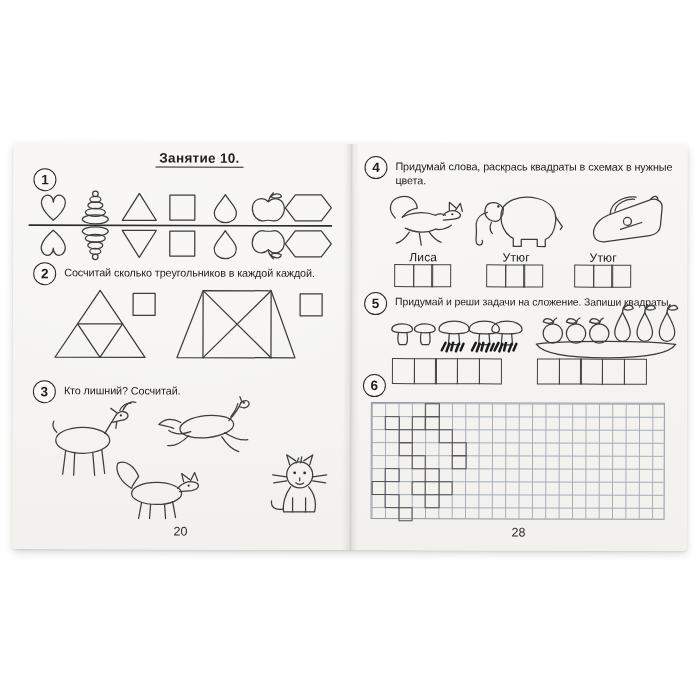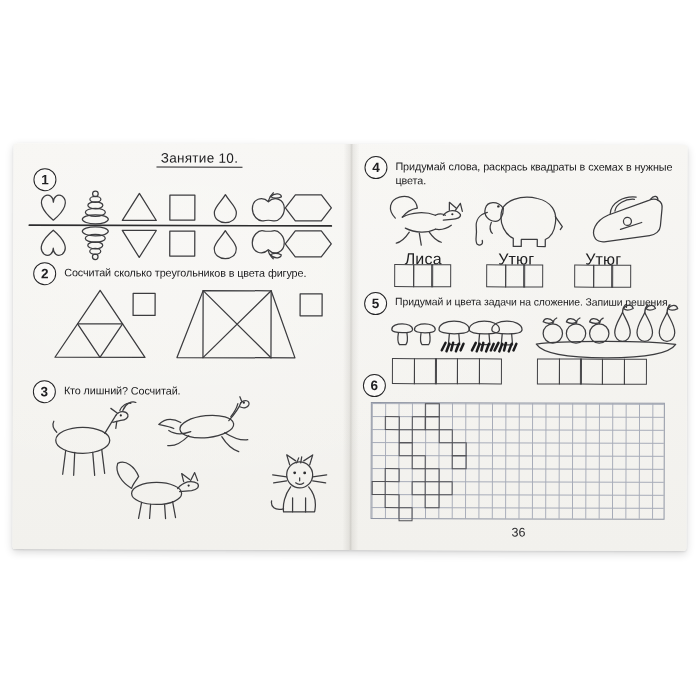--- a/index.html
+++ b/index.html
@@ -15,37 +15,37 @@
   }
   .gutter{
     position:absolute;left:330px;top:0;width:16px;height:100%;
     background:linear-gradient(to right, rgba(0,0,0,0), rgba(90,85,75,.10) 40%, rgba(90,85,75,.20) 50%, rgba(90,85,75,.09) 62%, rgba(0,0,0,0));
   }
   .page{position:absolute;top:0;height:406px;width:336px;}
   .pageL{left:0;}
   .pageR{left:338px;}
   .lesson-title{position:absolute;top:5px;left:36px;right:0;text-align:center;}
   .lesson-title span{
-    display:inline-block;font-weight:normal;font-size:13.5px;
+    display:inline-block;font-weight:bold;font-size:13.5px;
     border-bottom:1.6px solid #232325;padding:0 4px 1px 4px;letter-spacing:.3px;
   }
   .task{position:absolute;display:flex;align-items:flex-start;}
   .badge{
     width:21px;height:21px;border:1.7px solid #232325;border-radius:50%;
     background:#fbfaf8;font-weight:bold;font-size:13.5px;line-height:21px;
     text-align:center;flex:0 0 auto;box-sizing:content-box;
   }
   .task-text{font-size:10.8px;line-height:1.3;padding-top:3px;margin-left:8px;letter-spacing:-.1px;}
   svg{position:absolute;overflow:visible;}
   svg *{vector-effect:non-scaling-stroke;}
   .ink{stroke:#3c3c3f;stroke-width:1.25;fill:none;stroke-linecap:round;stroke-linejoin:round;}
   .ink-thick{stroke:#2c2c2e;stroke-width:1.7;fill:none;stroke-linecap:round;}
   .grass{stroke:#1c1c1e;stroke-width:2.5;fill:none;stroke-linecap:round;}
   .dot{fill:#2c2c2e;stroke:none;}
-  .word{position:absolute;top:106px;transform:translateX(-50%);font-size:16px;letter-spacing:.2px;}
+  .word{position:absolute;top:106px;transform:translateX(-50%);font-size:12px;letter-spacing:.2px;}
   .scheme{position:absolute;top:120px;display:flex;}
   .cellrow{position:absolute;display:flex;}
   .cell{width:20px;height:23px;border:1.3px solid #414144;margin-left:-1.3px;box-sizing:border-box;}
   .cell:first-child{margin-left:0;}
   .acell{width:23px;height:26px;border:1.3px solid #414144;margin-left:-1.3px;box-sizing:border-box;}
   .acell:first-child{margin-left:0;}
   .pagenum{position:absolute;top:381px;left:0;width:336px;text-align:center;font-size:12.5px;color:#2a2a2c;}
   .grid{
     position:absolute;left:20px;top:258px;width:294px;height:117px;
     border:1px solid #8f95a3;box-sizing:border-box;
@@ -128,21 +128,21 @@
         <path d="M0,-7 C1,-11 3,-13 5,-15"></path>
           <path d="M2,-11 C7,-16 13,-14 13,-11 C9,-9 5,-9.5 2,-11 Z"></path>
       </g>
       <g class="ink" transform="translate(279,54)">
         <path d="M-23,0 L-13,-13 L13,-13 L23,0 L13,13 L-13,13 Z"></path>
       </g>
     </svg>
 
     <div class="task" style="left:20px;top:119px;width:300px;">
       <div class="badge">2</div>
-      <div class="task-text">Сосчитай сколько треугольников в цвета фигуре.</div>
+      <div class="task-text">Сосчитай сколько треугольников в каждой каждой.</div>
     </div>
 
     <svg style="left:20px;top:141px;" width="300" height="81" viewBox="0 0 300 81">
       <g class="ink">
         <path d="M67,6 L22,73 L112,73 Z"></path>
         <path d="M44.5,39.5 L89.5,39.5"></path>
           <path d="M44.5,39.5 L67,73"></path>
           <path d="M89.5,39.5 L67,73"></path>
       </g>
       <rect class="ink" x="100" y="9" width="22" height="22"></rect>
@@ -216,20 +216,21 @@
           <path d="M288,84 L301,86"></path>
         <path d="M266,90 C260,98 258,108 259,115 L290,115 C292,106 290,97 284,90"></path>
         <path d="M268,101 L268,115"></path>
           <path d="M281,101 L281,115"></path>
         <path d="M259,112 C250,114 246,110 247,104"></path>
         <path d="M272,66 L274,61"></path>
           <path d="M276,66 L277,60"></path>
       </g>
     </svg>
 
+    <div class="pagenum">20</div>
   </div>
 
   <div class="page pageR">
 
     <div class="task" style="left:13px;top:12px;width:310px;">
       <div class="badge">4</div>
       <div class="task-text" style="width:285px;">Придумай слова, раскрась квадраты в схемах в нужные цвета.</div>
     </div>
 
     <svg style="left:18px;top:44px;" width="300" height="64" viewBox="0 0 300 64">
@@ -280,21 +281,21 @@
         <div class="cell"></div>
       </div>
     <div class="scheme" style="left:223px;">
         <div class="cell"></div>
         <div class="cell"></div>
         <div class="cell"></div>
       </div>
 
     <div class="task" style="left:13px;top:148px;width:316px;">
       <div class="badge">5</div>
-      <div class="task-text" style="width:296px;font-size:10.4px;">Придумай и цвета задачи на сложение. Запиши решения.</div>
+      <div class="task-text" style="width:296px;font-size:10.4px;">Придумай и реши задачи на сложение. Запиши квадраты.</div>
     </div>
 
     <svg style="left:37px;top:168px;" width="134" height="44" viewBox="0 0 142 46">
       <g class="ink" transform="translate(4,8)">
         <path d="M0,10 C0,2 22,2 22,10 C22,12.5 17,13.5 11,13.5 C5,13.5 0,12.5 0,10 Z"></path>
         <path d="M7,13.5 C6,20 6,24 8,26 L15,26 C17,24 17,20 16,13.5"></path>
       </g>
       <g class="ink" transform="translate(28,8)">
         <path d="M0,10 C0,2 22,2 22,10 C22,12.5 17,13.5 11,13.5 C5,13.5 0,12.5 0,10 Z"></path>
         <path d="M7,13.5 C6,20 6,24 8,26 L15,26 C17,24 17,20 16,13.5"></path>
@@ -391,17 +392,17 @@
         <div class="pcell" style="left: 13.3636px; top: 65px; width: 14.3636px; height: 14px;"></div>
         <div class="pcell" style="left: 53.4545px; top: 65px; width: 14.3636px; height: 14px;"></div>
         <div class="pcell" style="left: 0px; top: 78px; width: 14.3636px; height: 14px;"></div>
         <div class="pcell" style="left: 40.0909px; top: 78px; width: 14.3636px; height: 14px;"></div>
         <div class="pcell" style="left: 66.8182px; top: 78px; width: 14.3636px; height: 14px;"></div>
         <div class="pcell" style="left: 13.3636px; top: 91px; width: 14.3636px; height: 14px;"></div>
         <div class="pcell" style="left: 53.4545px; top: 91px; width: 14.3636px; height: 14px;"></div>
         <div class="pcell" style="left: 26.7273px; top: 104px; width: 14.3636px; height: 14px;"></div>
       </div>
 
-    <div class="pagenum">36</div>
+    <div class="pagenum">28</div>
   </div>
 
   <div class="gutter"></div>
 </div>
 
 </body></html>

